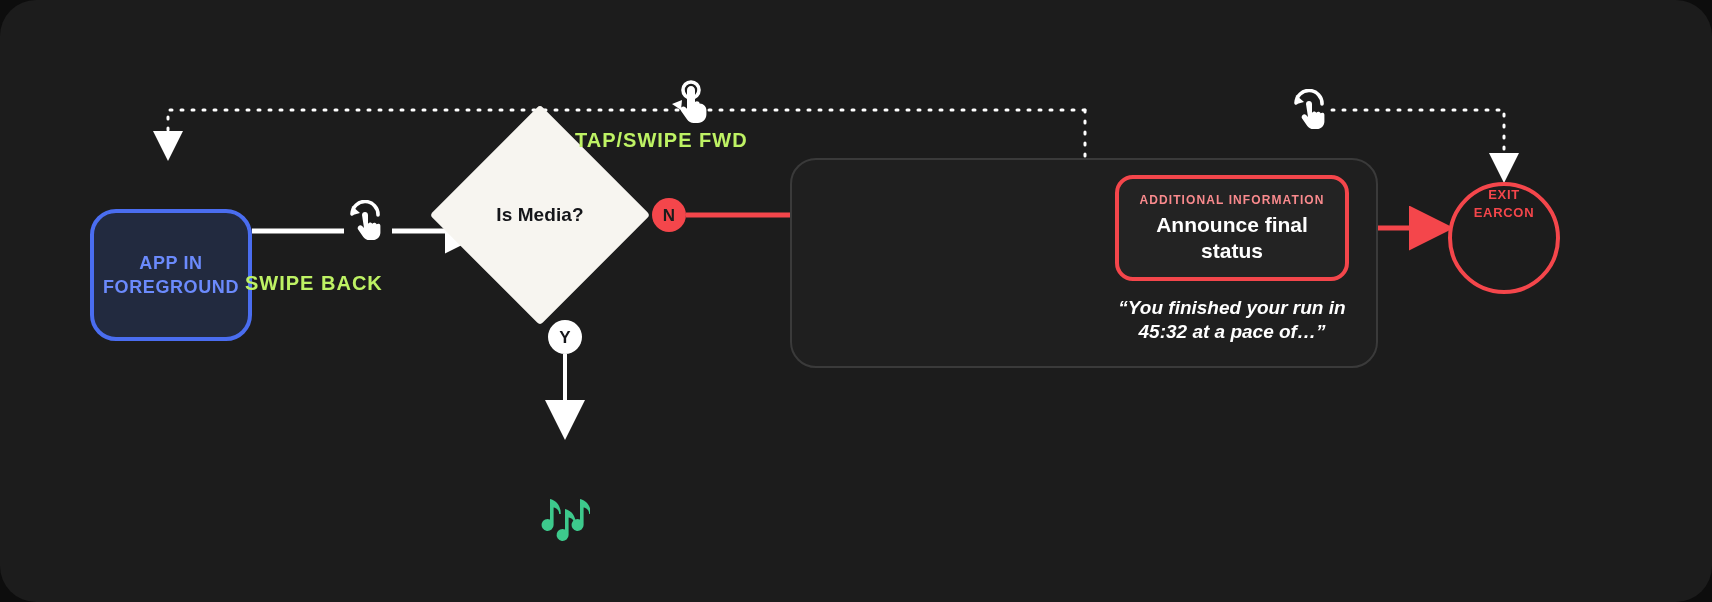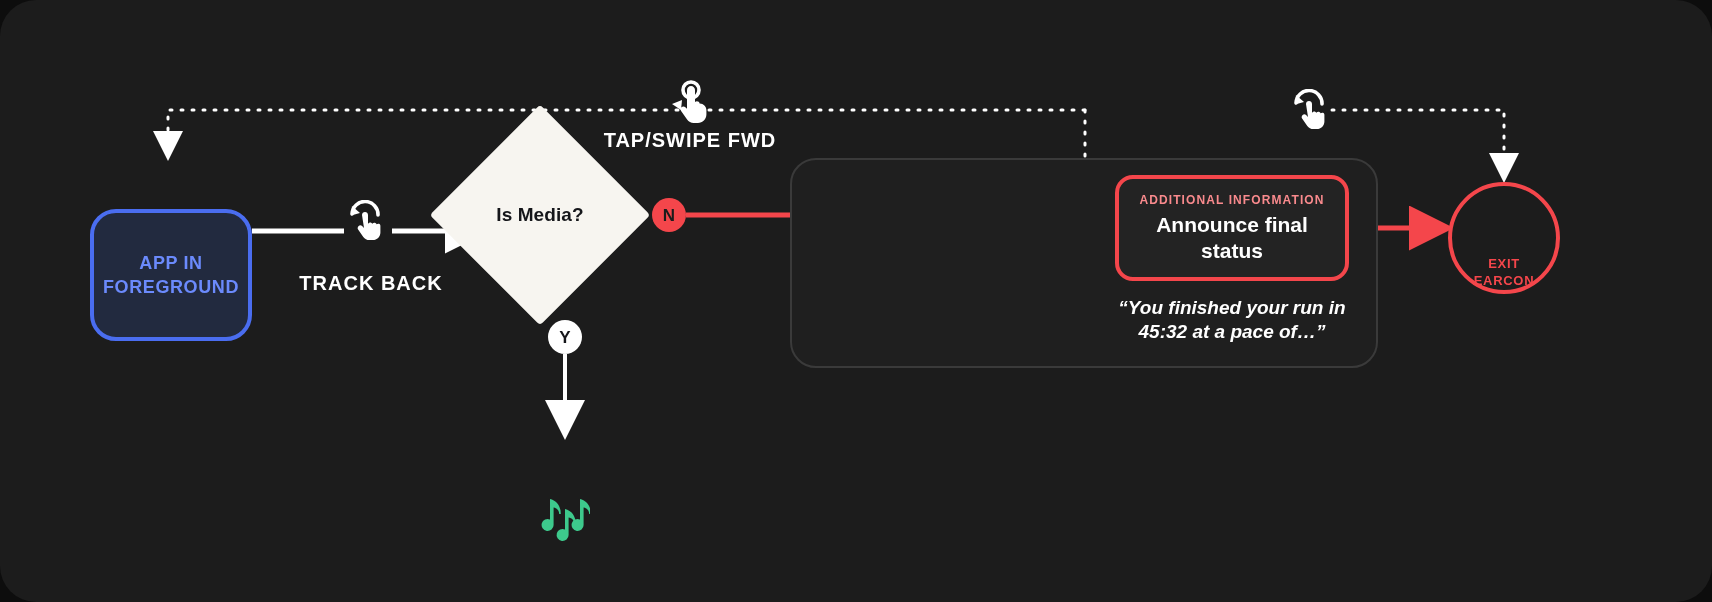--- a/index.html
+++ b/index.html
@@ -167,36 +167,36 @@
     position: absolute;
     left: 1448px;
     top: 182px;
     width: 112px;
     height: 112px;
     box-sizing: border-box;
     border: 4px solid #f4464b;
     border-radius: 50%;
     background: #1c1c1c;
     display: flex;
-    align-items: flex-end;
+    align-items: flex-start;
     justify-content: center;
     text-align: center;
     color: #f4464b;
     font-size: 13px;
     font-weight: 800;
     letter-spacing: 0.7px;
     line-height: 1.35;
   }
 
   
   .flow-label {
     position: absolute;
-    color: #ffffff;
-    font-weight: 700;
-    text-align: center;
+    color: #bef264;
+    font-weight: 700;
+    text-align: left;
     letter-spacing: 1px;
   }
   .label-swipe-back { left: 245px; top: 272px; width: 252px; font-size: 20px; }
   .label-tap-swipe { left: 575px; top: 127px; width: 230px; font-size: 20px; line-height: 1.35; }
   .label-prev-track { left: 400px; top: 445px; width: 352px; font-size: 21px; }
 
   
   .icon {
     position: absolute;
   }
@@ -249,21 +249,21 @@
     </div>
   </div>
 
   <div class="icon icon-swipe-back-1">
     <svg viewBox="0 0 44 44" width="44" height="44">
       <path d="M8 14 A13 13 0 0 1 34 15" fill="none" stroke="#ffffff" stroke-width="3.6" stroke-linecap="round"></path>
       <path d="M8 6 L7 15.5 L16 13" fill="#ffffff"></path>
       <path d="M18 15 c0-1.7 1.3-3 3-3 s3 1.3 3 3 v9 c0.6-1.2 2-1.8 3.2-1.3 c0.5 0.2 0.9 0.6 1.1 1.1 c0.7-1 2-1.4 3.1-0.9 c0.6 0.3 1 0.8 1.2 1.4 c0.8-0.8 2.1-0.9 3-0.2 c0.6 0.5 0.9 1.2 0.8 1.9 v6.4 c0 4.2-3.4 7.6-7.6 7.6 h-3.5 c-2.4 0-4.6-1.2-6-3.1 l-5.2-7.3 c-0.8-1.2-0.5-2.8 0.6-3.7 c1-0.8 2.5-0.7 3.4 0.2 l1.9 2 z" fill="#ffffff"></path>
     </svg>
   </div>
-  <div class="flow-label label-swipe-back">TRACK BACK</div>
+  <div class="flow-label label-swipe-back">SWIPE BACK</div>
 
   <div class="diamond-wrap">
     <div class="diamond-shape"></div>
     <div class="diamond-label">Is Media?</div>
   </div>
 
   <div class="badge badge-n">N</div>
   <div class="badge badge-y">Y</div>
 
   <div class="icon icon-tap">

